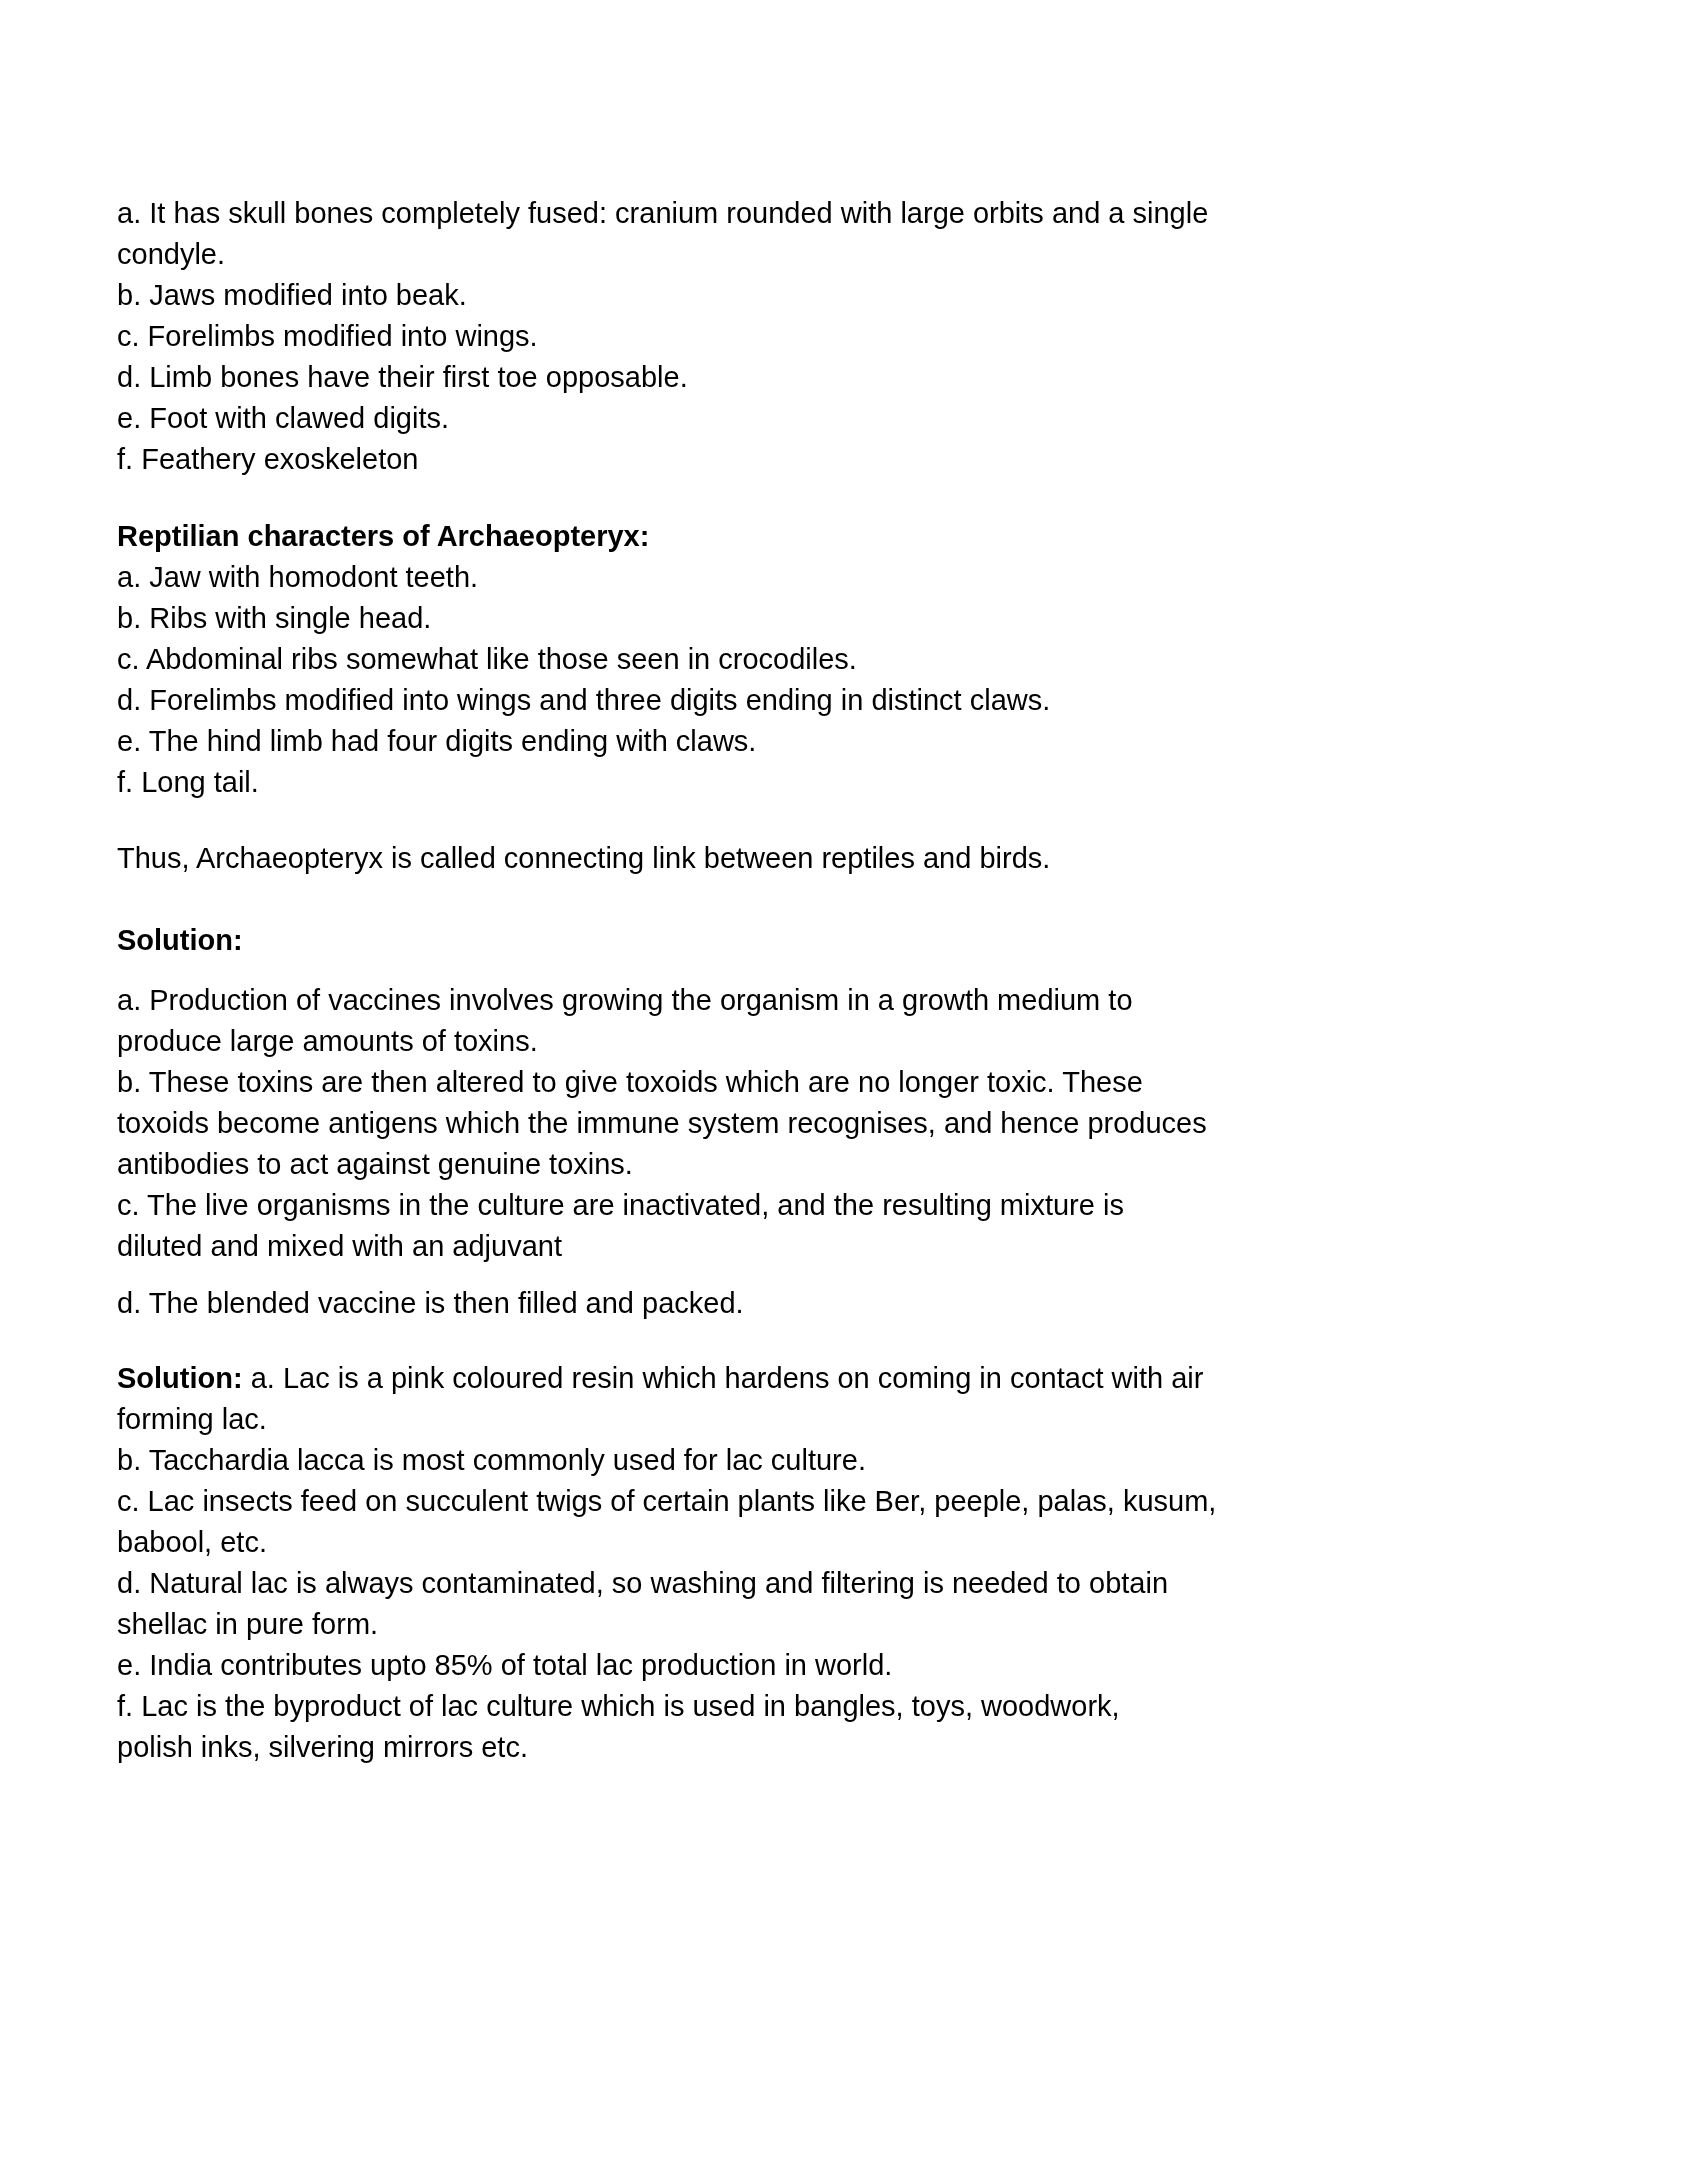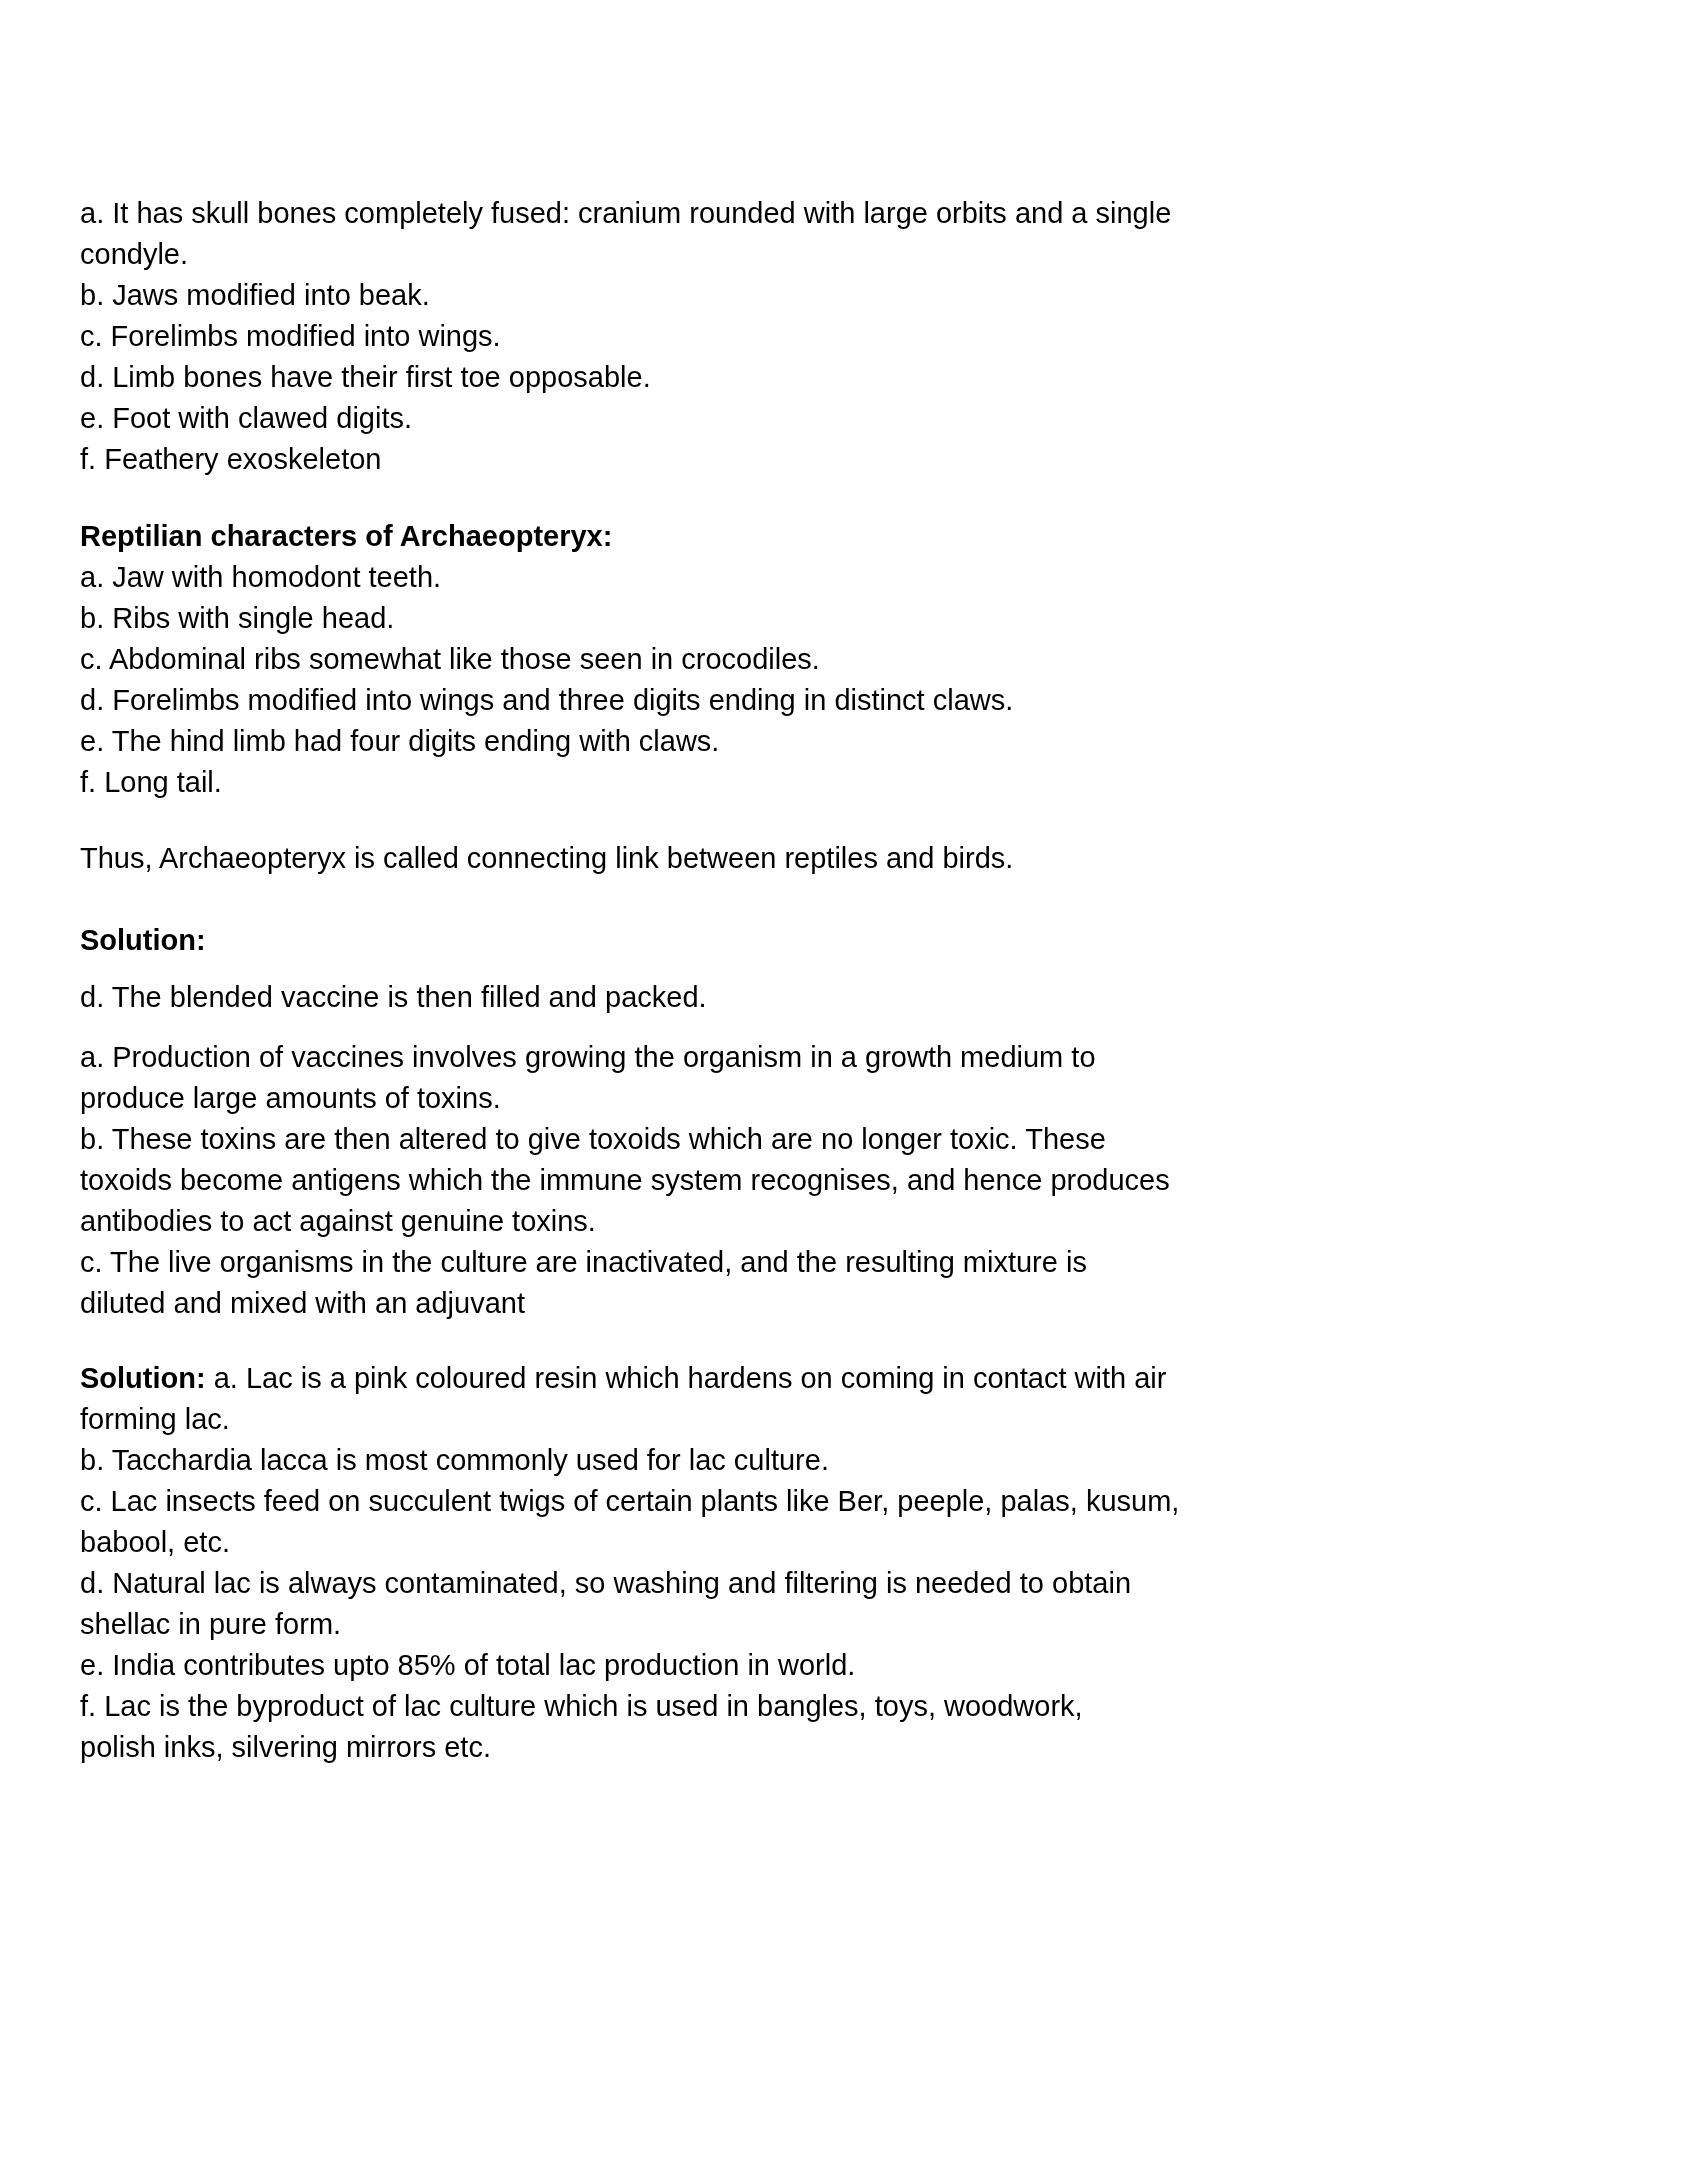--- a/index.html
+++ b/index.html
@@ -8,21 +8,21 @@
     width: 1683px;
     height: 2178px;
     font-family: "Liberation Sans", "DejaVu Sans", sans-serif;
     color: #000000;
     overflow: hidden;
   }
   .page {
     width: 1683px;
     height: 2178px;
     background: #ffffff;
-    padding: 193px 158px 0 80px;
+    padding: 193px 158px 0 117px;
   }
   .blk {
     font-size: 29px;
     line-height: 41px;
     font-weight: 400;
     color: #000000;
   }
   .pre { white-space: pre-line; }
   .b { font-weight: 700; }
   .mono {
@@ -64,29 +64,29 @@
 f. Long tail.</div>
   </div>
 
   <div class="blk mt-blank-2">Thus, Archaeopteryx is called connecting link between reptiles and birds.</div>
 
 
   <div class="blk mt-blank-4">
     <span class="b">Solution:</span>
   </div>
 
-  <div class="blk mt-para-2">d. The blended vaccine is then filled and packed.</div>
-
   <div class="blk pre mt-para-1">a. Production of vaccines involves growing the organism in a growth medium to
 produce large amounts of toxins.
 b. These toxins are then altered to give toxoids which are no longer toxic. These
 toxoids become antigens which the immune system recognises, and hence produces
 antibodies to act against genuine toxins.
 c. The live organisms in the culture are inactivated, and the resulting mixture is
 diluted and mixed with an adjuvant</div>
+
+  <div class="blk mt-para-2">d. The blended vaccine is then filled and packed.</div>
 
 
   <div class="blk mt-blank-5">
     <span class="b">Solution:</span><span class="pre"> a. Lac is a pink coloured resin which hardens on coming in contact with air
 forming lac.
 b. Tacchardia lacca is most commonly used for lac culture.
 c. Lac insects feed on succulent twigs of certain plants like Ber, peeple, palas, kusum,
 babool, etc.
 d. Natural lac is always contaminated, so washing and filtering is needed to obtain
 shellac in pure form.

